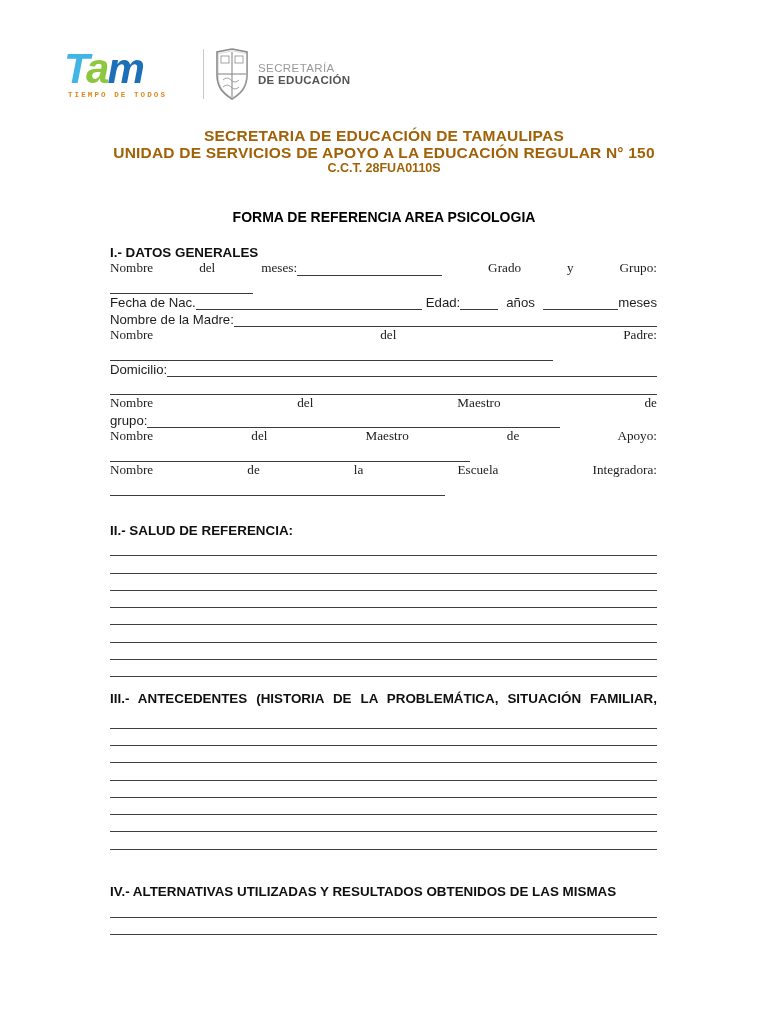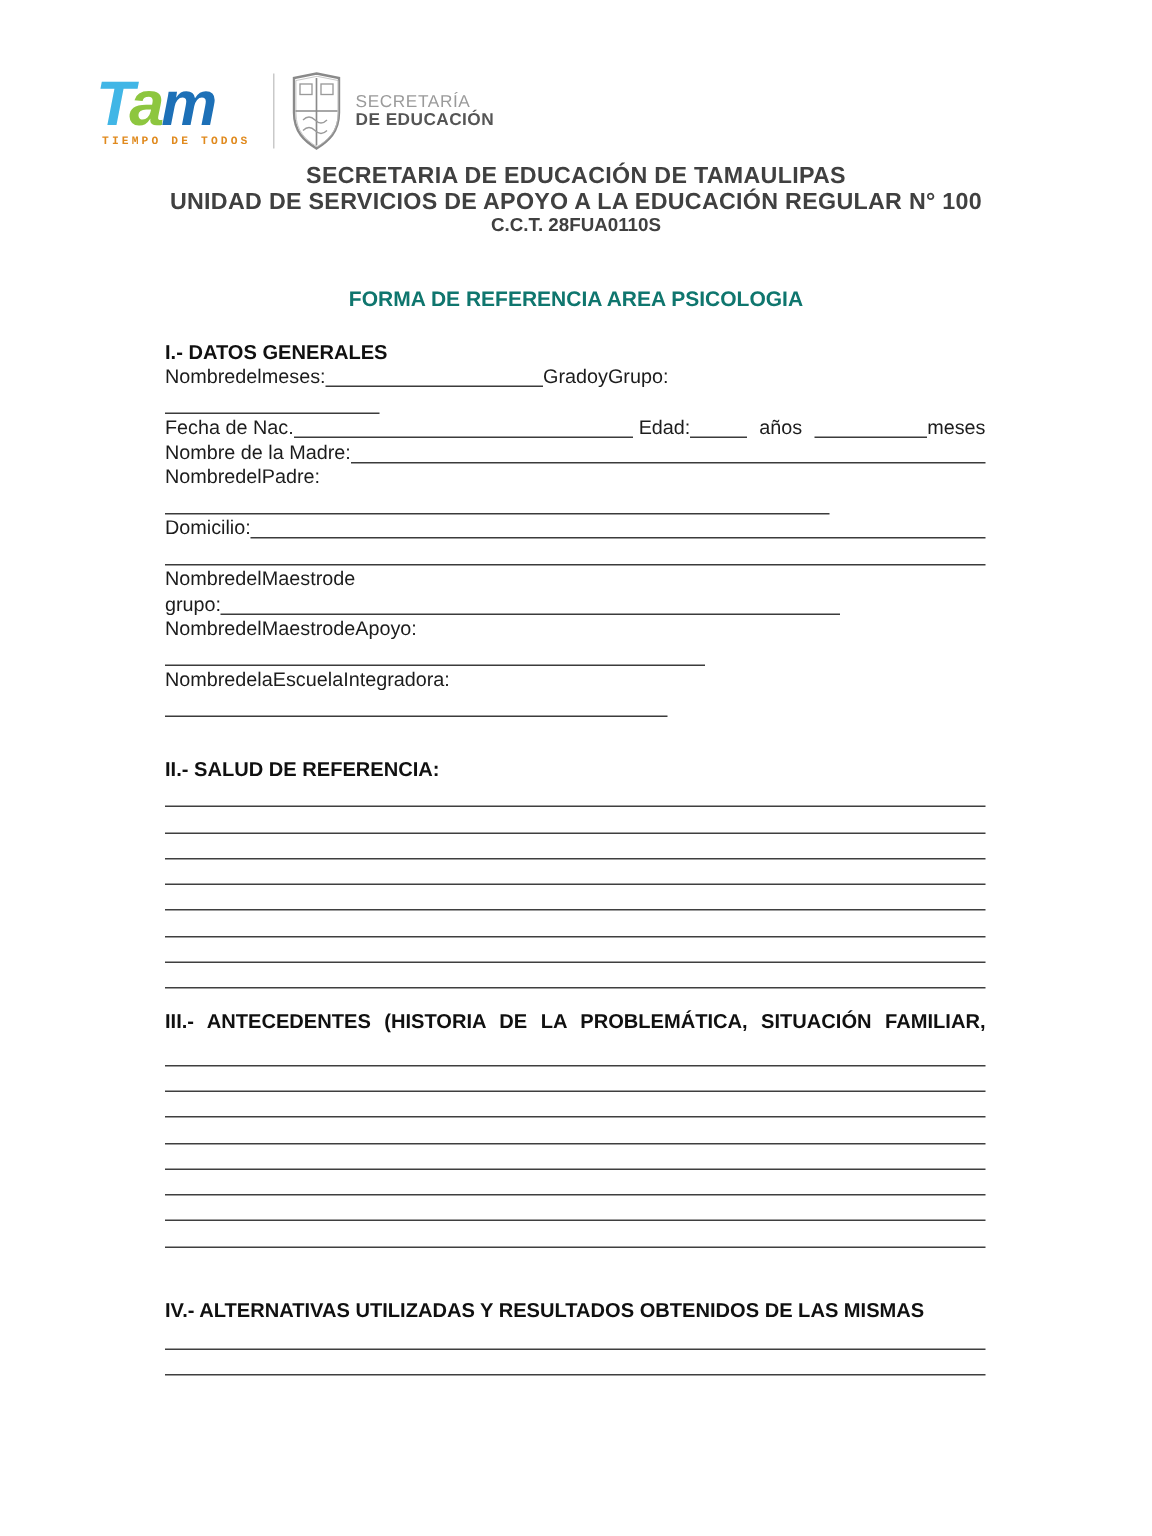--- a/index.html
+++ b/index.html
@@ -3,40 +3,40 @@
 <meta charset="utf-8">
 <style>
   html,body { margin:0; padding:0; background:#ffffff; }
   .page {
     position:relative; width:768px; height:1024px; background:#ffffff;
     font-family:"Liberation Sans","DejaVu Sans",sans-serif; color:#1c1c1c;
     overflow:hidden;
   }
   
   .logo-row { display:flex; align-items:center; margin:45px 0 0 64px; height:58px; }
-  .tam-block { display:flex; flex-direction:column; align-items:flex-start; margin-right:6px; }
+  .tam-block { display:flex; flex-direction:column; align-items:flex-start; margin-right:27px; }
   .tam-word { font-size:42px; line-height:40px; font-weight:bold; font-style:italic; letter-spacing:-2px; }
   .tam-word .lt-t { color:#41b6e6; }
   .tam-word .lt-a { color:#8dc63f; }
   .tam-word .lt-m { color:#1d70b7; }
   .tam-tagline { font-size:7.5px; letter-spacing:2.1px; color:#e08a1e; margin:2px 0 0 4px; font-weight:bold;font-family:Liberation Mono, monospace; }
   .logo-divider { width:1px; height:50px; background:#c9c9c9; margin:0 9px; }
   .shield { margin-right:7px; }
   .sec-lines { display:flex; flex-direction:column; justify-content:center; }
   .sec-top { font-size:11.5px; color:#9a9a9a; letter-spacing:0.4px; }
   .sec-bottom { font-size:11.5px; color:#555555; font-weight:bold; letter-spacing:0.3px; }
   
-  .title-block { text-align:center; margin-top:6px; font-weight:bold; color:#404040; }
+  .title-block { text-align:center; margin-top:24px; font-weight:bold; color:#a16207; }
   .t-line { font-size:15.5px; line-height:17px; letter-spacing:0.2px; }
   .t-cct { font-size:12.5px; line-height:15px; }
-  .form-title { text-align:center; font-weight:bold; font-size:14px; color:#0f766e; margin-top:33px; height:14px; }
+  .form-title { text-align:center; font-weight:bold; font-size:14px; color:#000000; margin-top:33px; height:14px; }
   
   .content { margin:20px 111px 0 110px; }
   .frow { display:flex; align-items:flex-end; height:16.5px; font-size:13.2px; }
-  .frow.justify { justify-content:flex-start; }
+  .frow.justify { justify-content:space-between;font-family:Liberation Serif, serif; }
   .h1row { font-weight:bold; font-size:13.4px; color:#101010; height:16.5px; }
   .fill { flex:1 1 auto; align-self:stretch; border-bottom:1.5px solid #3b3b3b; }
   .seg { align-self:stretch; border-bottom:1.5px solid #3b3b3b; flex:0 0 auto; }
   .line { height:16.5px; border-bottom:1.5px solid #3b3b3b; }
   .grp { display:flex; align-items:flex-end; }
   .ml4 { margin-left:4px; } .ml8 { margin-left:8px; }
   .indent-fecha { padding-left:142px; }
   
   .sec-head { font-weight:bold; font-size:13.4px; color:#101010; height:16.5px; }
   .sec-head.justify2 { text-align:justify; text-align-last:justify; }
@@ -70,21 +70,21 @@
       <path d="M10 40 q4 -4 8 0 q4 4 8 0" fill="none" stroke="#9a9a9a" stroke-width="0.9"></path>
     </svg>
     <div class="sec-lines">
       <div class="sec-top">SECRETARÍA</div>
       <div class="sec-bottom">DE EDUCACIÓN</div>
     </div>
   </div>
 
   <div class="title-block">
     <div class="t-line">SECRETARIA DE EDUCACIÓN DE TAMAULIPAS</div>
-    <div class="t-line">UNIDAD DE SERVICIOS DE APOYO A LA EDUCACIÓN REGULAR N° 100</div>
+    <div class="t-line">UNIDAD DE SERVICIOS DE APOYO A LA EDUCACIÓN REGULAR N° 150</div>
     <div class="t-cct">C.C.T. 28FUA0110S</div>
   </div>
 
   <div class="form-title">FORMA DE REFERENCIA AREA PSICOLOGIA</div>
 
   <div class="content">
 
     <div class="frow h1row">I.- DATOS GENERALES</div>
 
 

